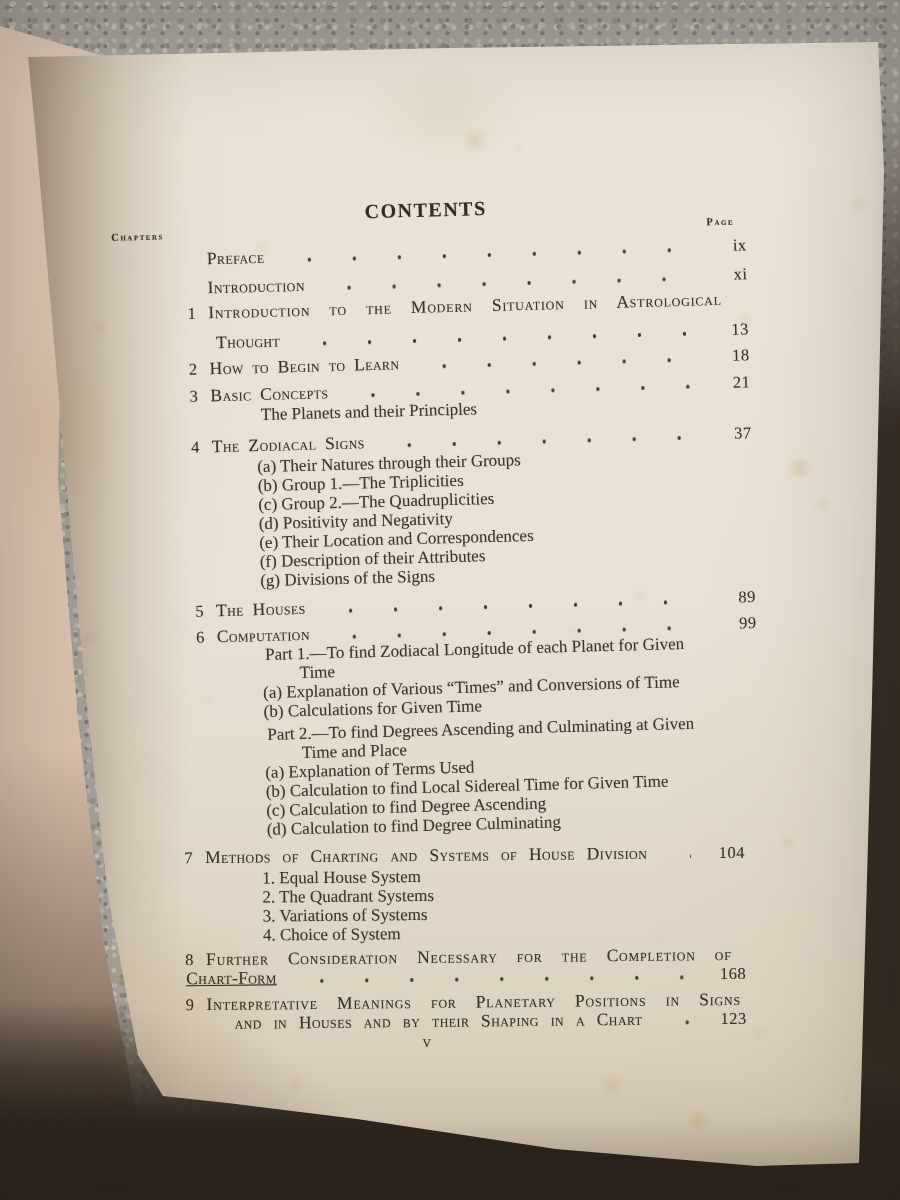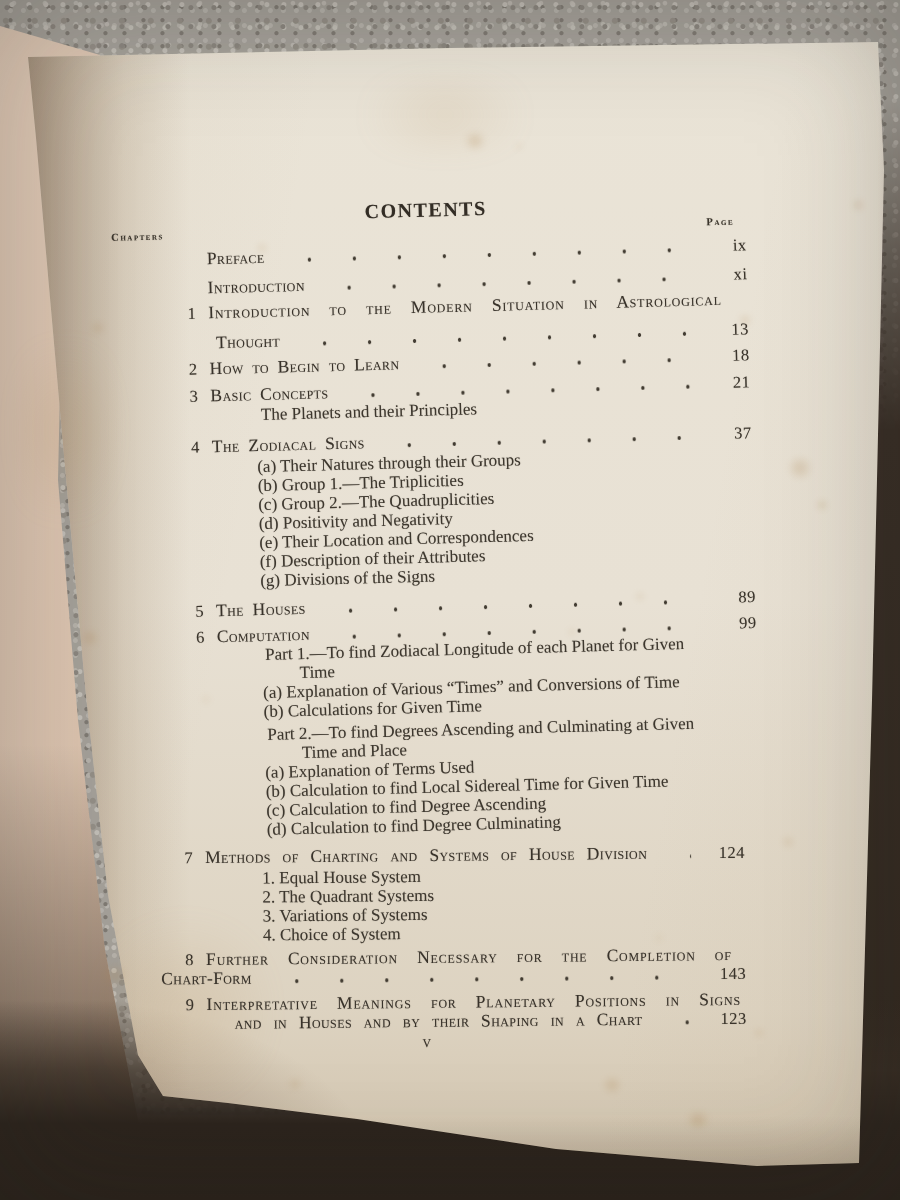--- a/index.html
+++ b/index.html
@@ -73,21 +73,21 @@
   .pnum{width:46px;flex:none;text-align:right;font-size:16.5px;letter-spacing:.5px;}
   .spread .title{white-space:normal;word-spacing:14px;letter-spacing:.8px;}
   .spread2 .title{word-spacing:7px;}
   .subtext{font-size:17px;color:#3d372e;}
   .i-planets .subtext{margin-left:150px;}
   .i-letter .subtext{margin-left:145px;}
   .i-part .subtext{margin-left:148px;}
   .i-part2 .subtext{margin-left:182px;}
   .i-numlist .subtext{margin-left:157px;}
   .i-thought .title{margin-left:107px;}
-  .i-chart .title{margin-left:55px;}
+  .i-chart .title{margin-left:80px;text-decoration:underline;}
   .i-houses .title{margin-left:128px;}
   .footer-row{height:19px;line-height:19px;text-align:center;font-variant:small-caps;font-size:16.5px;}
   .vignette{position:absolute;inset:0;box-shadow:inset 0 0 130px rgba(40,35,28,.28);pointer-events:none;}
 </style>
 </head>
 <body>
 
 <div class="carpet"></div>
 <div class="right-shadow"></div>
 <div class="flyleaf"></div>
@@ -236,21 +236,21 @@
   <div class="row i-letter">
       <span class="subtext">(d) Calculation to find Degree Culminating</span>
     </div>
 </div>
 
 <div class="toc toc-b">
   <div class="row spread2">
     <span class="num">7</span>
     <span class="title">Methods of Charting and Systems of House Division</span>
     <span class="leader"></span>
-    <span class="pnum">124</span>
+    <span class="pnum">104</span>
   </div>
   <div class="row i-numlist" style="margin-top:2px">
       <span class="subtext">1. Equal House System</span>
     </div>
   <div class="row i-numlist">
       <span class="subtext">2. The Quadrant Systems</span>
     </div>
   <div class="row i-numlist">
       <span class="subtext">3. Variations of Systems</span>
     </div>
@@ -258,21 +258,21 @@
       <span class="subtext">4. Choice of System</span>
     </div>
 
   <div class="row spread" style="margin-top:5px">
     <span class="num">8</span>
     <span class="title">Further Consideration Necessary for the Completion of</span>
   </div>
   <div class="row i-chart">
     <span class="title">Chart-Form</span>
     <span class="leader"></span>
-    <span class="pnum">143</span>
+    <span class="pnum">168</span>
   </div>
 
   <div class="row spread" style="margin-top:7px">
     <span class="num">9</span>
     <span class="title">Interpretative Meanings for Planetary Positions in Signs</span>
   </div>
   <div class="row i-houses spread2">
     <span class="title">and in Houses and by their Shaping in a Chart</span>
     <span class="leader"></span>
     <span class="pnum">123</span>

